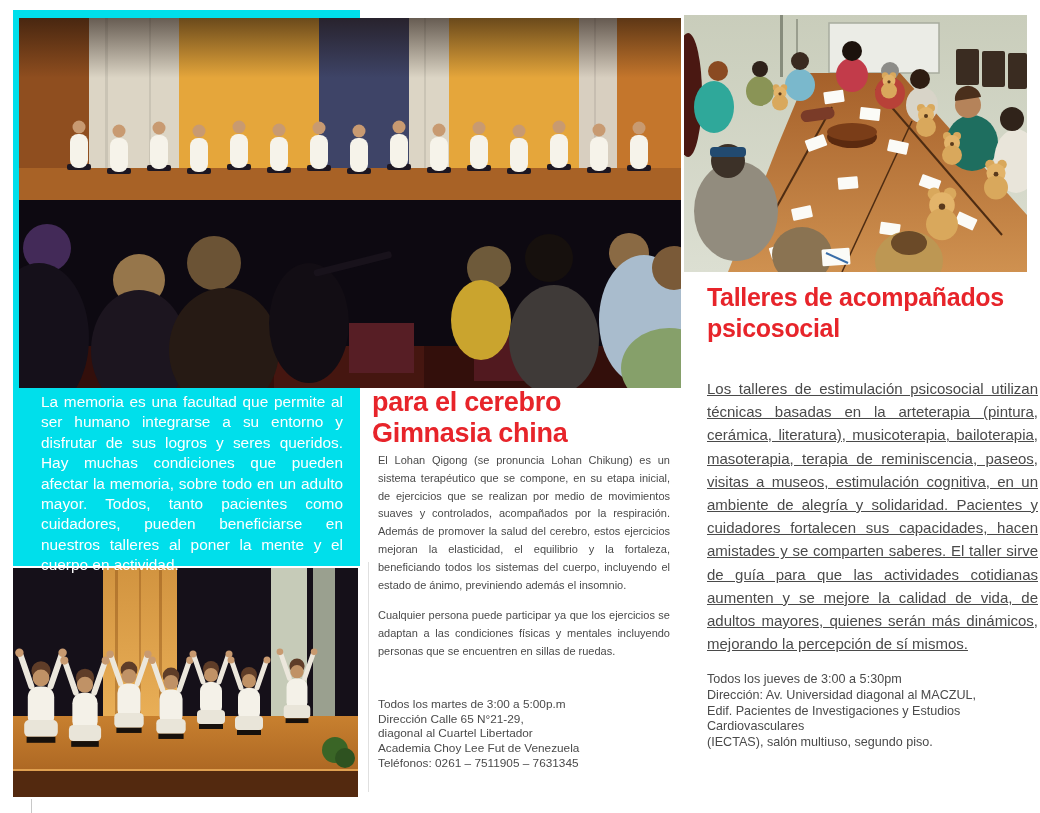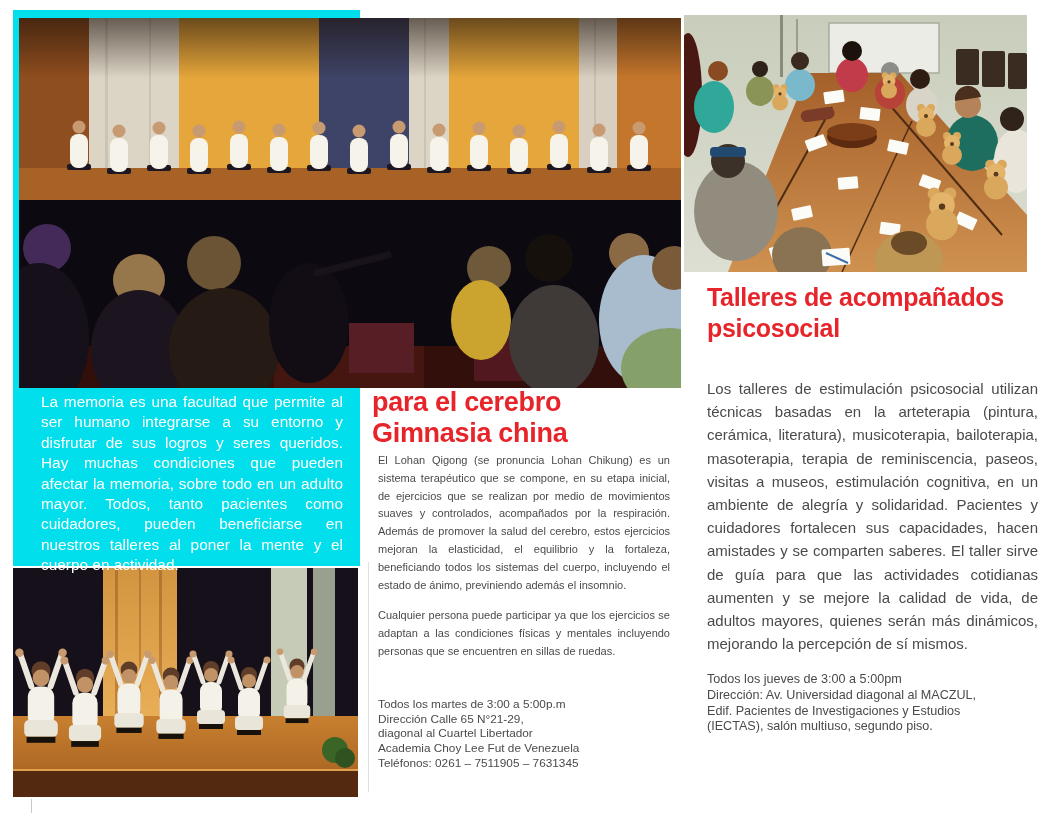--- a/index.html
+++ b/index.html
@@ -15,21 +15,21 @@
   .intro {
     position:absolute; left:41px; top:392px; width:302px;
     color:#ffffff; font-size:15.4px; line-height:20.4px; text-align:justify;
   }
   .h-red { position:absolute; color:#e7242a; font-weight:bold; letter-spacing:-0.3px; }
   #gimnasia-title { left:372px; top:387px; font-size:27px; line-height:31px; }
   #talleres-title { left:707px; top:282px; font-size:25px; line-height:31px; }
   .body-col { position:absolute; color:#4a4a4a; text-align:justify; }
   #gimnasia-body { left:378px; top:452px; width:292px; font-size:11px; line-height:17.8px; }
   #gimnasia-body p { margin:0 0 13px 0; }
-  #talleres-body { left:707px; top:377px; width:331px; font-size:15px; line-height:23.2px; }
+  #talleres-body { left:707px; top:377px; width:331px; font-size:15px; line-height:23.2px;text-decoration:underline; }
   .schedule { position:absolute; color:#4a4a4a; }
   #gimnasia-schedule { left:378px; top:697px; font-size:11.8px; line-height:14.7px; }
   #talleres-schedule { left:707px; top:672px; font-size:12.6px; line-height:15.8px; }
   .crop-line-v  { position:absolute; left:368px; top:562px; width:1px; height:230px; background:#e0e0e0; }
   .crop-line-v2 { position:absolute; left:31px;  top:799px; width:1px; height:14px;  background:#c8c8c8; }
 </style>
 </head>
 <body>
 
 <div class="page">
@@ -261,22 +261,23 @@
   </div>
 
   <div id="talleres-title" class="h-red">
     <div>Talleres de acompañados</div>
     <div>psicosocial</div>
   </div>
 
   <div id="talleres-body" class="body-col">Los talleres de estimulación psicosocial utilizan técnicas basadas en la arteterapia (pintura, cerámica, literatura), musicoterapia, bailoterapia, masoterapia, terapia de reminiscencia, paseos, visitas a museos, estimulación cognitiva, en un ambiente de alegría y solidaridad. Pacientes y cuidadores fortalecen sus capacidades, hacen amistades y se comparten saberes. El taller sirve de guía para que las actividades cotidianas aumenten y se mejore la calidad de vida, de adultos mayores, quienes serán más dinámicos, mejorando la percepción de sí mismos.</div>
 
   <div id="talleres-schedule" class="schedule">
-    <div>Todos los jueves de 3:00 a 5:00pm</div>
+    <div>Todos los jueves de 3:00 a 5:30pm</div>
     <div>Dirección: Av. Universidad diagonal al MACZUL,</div>
     <div>Edif. Pacientes de Investigaciones y Estudios</div>
+    <div>Cardiovasculares</div>
     <div>(IECTAS), salón multiuso, segundo piso.</div>
   </div>
 
   <div class="crop-line-v"></div>
   <div class="crop-line-v2"></div>
 
 </div>
 
 </body></html>

